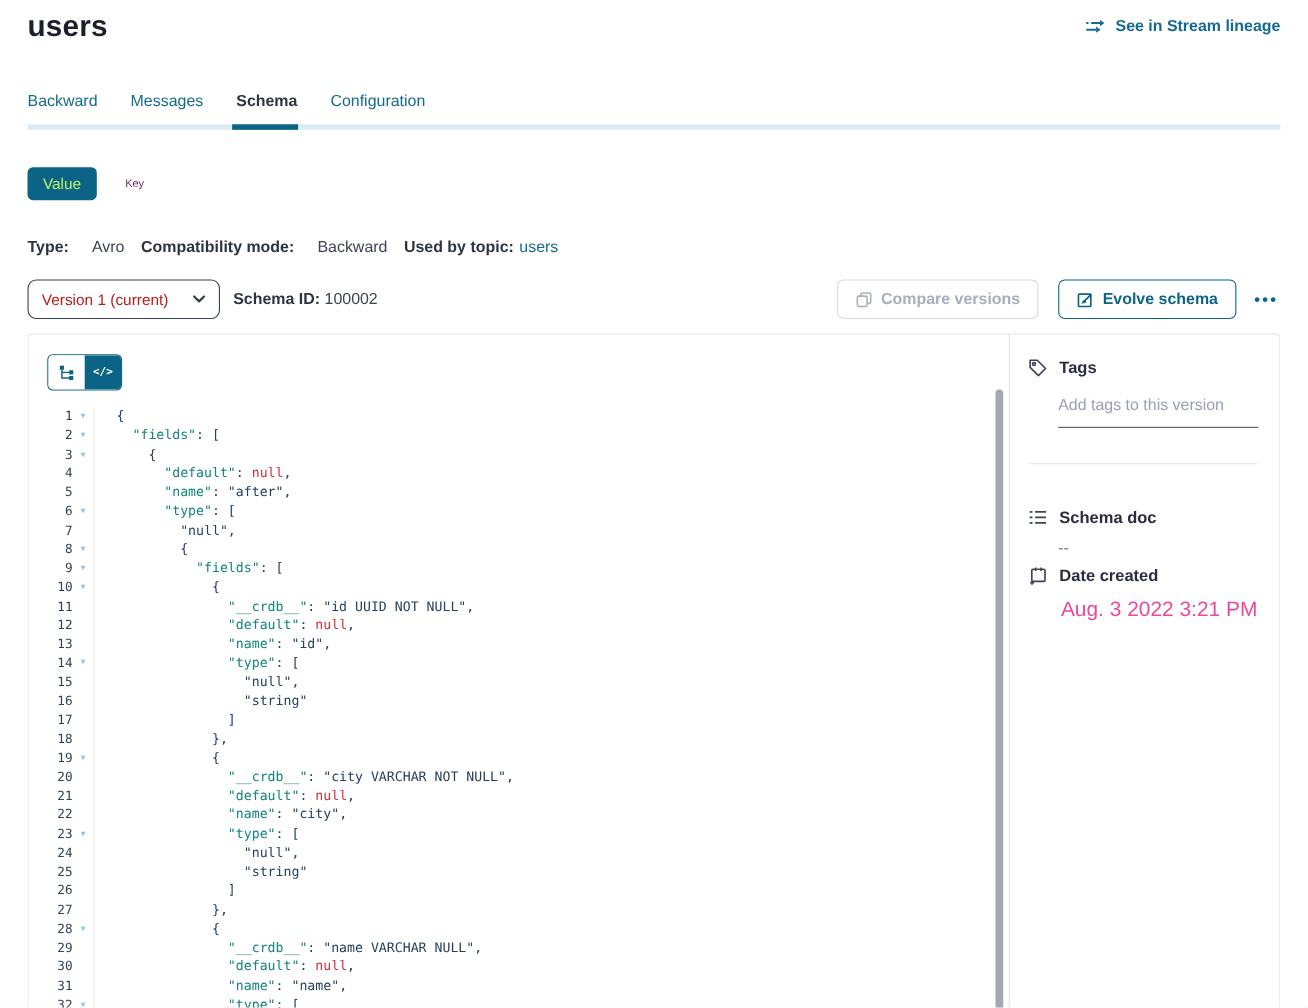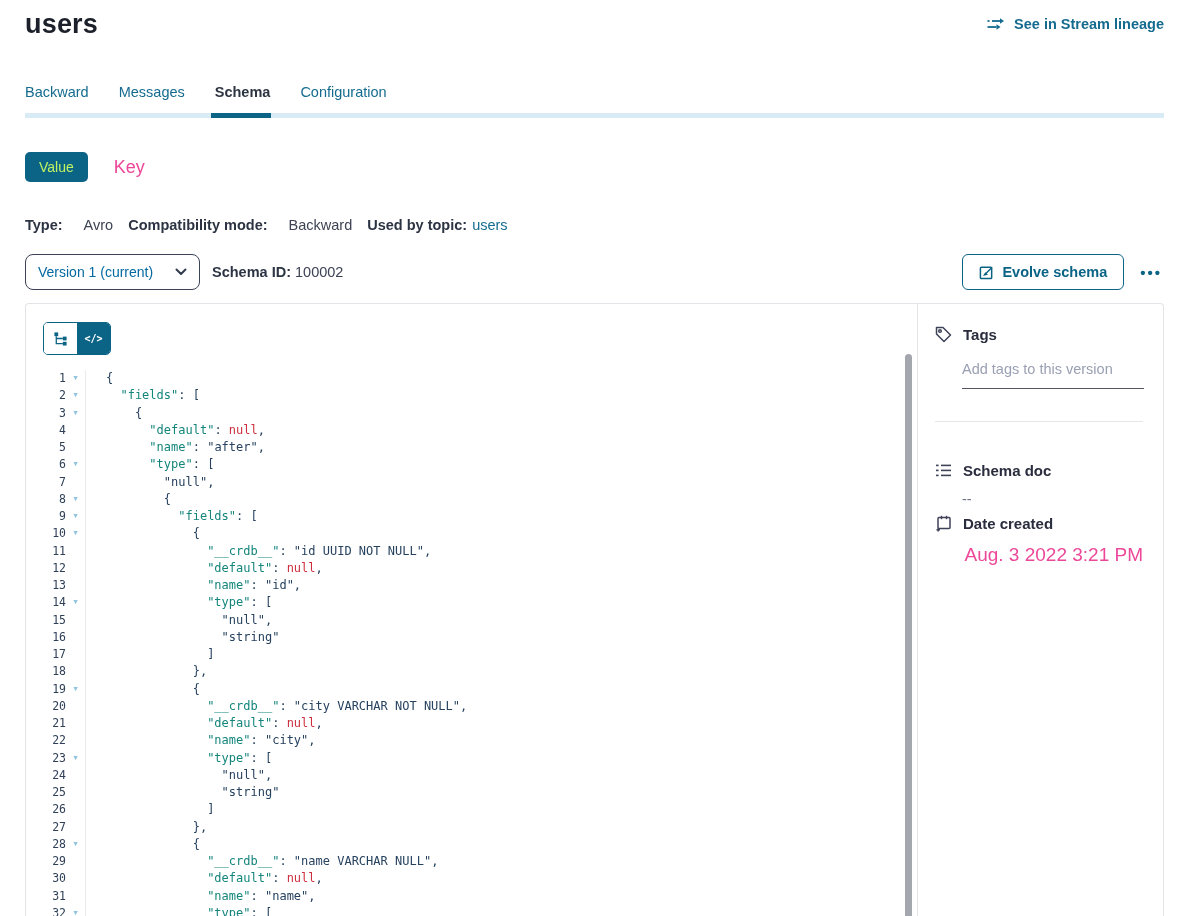--- a/index.html
+++ b/index.html
@@ -17,33 +17,33 @@
   .tabs-nav{display:flex;gap:30px;font-size:14.5px;font-weight:500;}
   .tab{color:#156b8f;cursor:pointer;}
   .tab.active{color:#2d3442;font-weight:600;}
   .tabs-underline{height:5px;background:#d9ecf6;margin-top:13px;position:relative;}
   .tabs-underline .active-seg{position:absolute;left:186px;top:0;width:60px;height:5px;background:#0b6486;}
 
   
   .vk-row{margin-top:34px;display:flex;align-items:center;gap:26px;}
   .value-btn{background:#0b6486;color:#bef264;font-size:14px;font-weight:500;border:none;
     border-radius:5px;padding:7px 14px;cursor:pointer;font-family:inherit;}
-  .key-link{color:#ec4899;font-size:18px;cursor:pointer;}
+  .key-link{color:#701a75;font-size:10px;cursor:pointer;}
 
   
   .meta-row{margin-top:35px;display:flex;align-items:flex-end;font-size:14.5px;}
   .meta-row b{color:#2c3444;font-weight:700;}
   .meta-row .val{margin-left:21px;color:#3d4354;}
   .meta-gap{width:15px;}
   .topic-link{margin-left:5px;color:#156b8f;cursor:pointer;}
 
   
   .version-row{margin-top:21px;display:flex;align-items:center;}
   .version-select{width:175px;height:36px;box-sizing:border-box;border:1px solid #3a4255;border-radius:8px;
-    display:flex;align-items:center;justify-content:space-between;padding:0 12px;font-size:14px;color:#0369a1;cursor:pointer;background:#fff;}
+    display:flex;align-items:center;justify-content:space-between;padding:0 12px;font-size:14px;color:#b91c1c;cursor:pointer;background:#fff;}
   .schema-id{margin-left:12px;font-size:14.5px;}
   .right-actions{margin-left:auto;display:flex;align-items:center;}
   .btn{height:36px;box-sizing:border-box;display:flex;align-items:center;gap:8px;border-radius:6px;
     background:#fff;font-family:inherit;font-size:14.5px;padding:0 16px;cursor:pointer;}
   .btn-disabled{border:1px solid #d8dade;color:#a9aebc;font-weight:600;}
   .btn-outline{border:1px solid #0b6486;color:#0b6486;font-weight:700;margin-left:18px;}
   .more-btn{margin-left:14px;border:none;background:none;color:#0b6486;font-size:15px;font-weight:800;
     letter-spacing:2px;cursor:pointer;padding:4px 2px;}
 
   
@@ -138,20 +138,29 @@
             <polyline points="1.5,1.5 6,6 10.5,1.5"></polyline>
           </svg>
         </span>
       </div>
       <span class="schema-id">
         <b style="color:#2c3444;">Schema ID:</b>
         <span>100002</span>
       </span>
 
       <div class="right-actions">
+        <button class="btn btn-disabled">
+          <span class="icon">
+            <svg width="15" height="15" viewBox="0 0 16 16" fill="none" stroke="#a9aebc" stroke-width="1.5">
+              <rect x="1.5" y="4.5" width="9.5" height="10" rx="1.5"></rect>
+              <path d="M5 4.5 V3 a1.5 1.5 0 0 1 1.5 -1.5 h6.5 a1.5 1.5 0 0 1 1.5 1.5 v7 a1.5 1.5 0 0 1 -1.5 1.5 H11.5"></path>
+            </svg>
+          </span>
+          <span>Compare versions</span>
+        </button>
 
         <button class="btn btn-outline">
           <span class="icon">
             <svg width="15" height="15" viewBox="0 0 16 16" fill="none" stroke="#0b6486" stroke-width="1.6">
               <rect x="1.5" y="2.5" width="12" height="12" rx="1"></rect>
               <path d="M6 10.5 L14 2.5"></path>
               <path d="M6 10.5 L8 10 L7 9 Z" fill="#0b6486"></path>
             </svg>
           </span>
           <span>Evolve schema</span>

